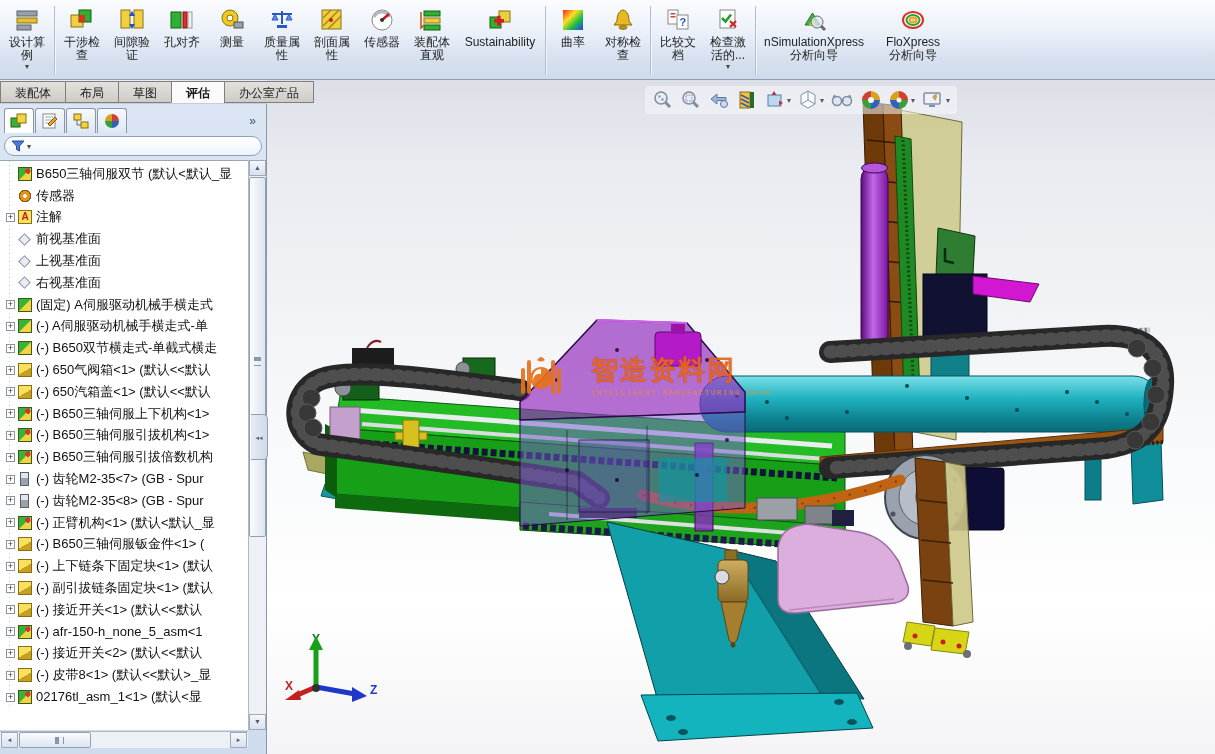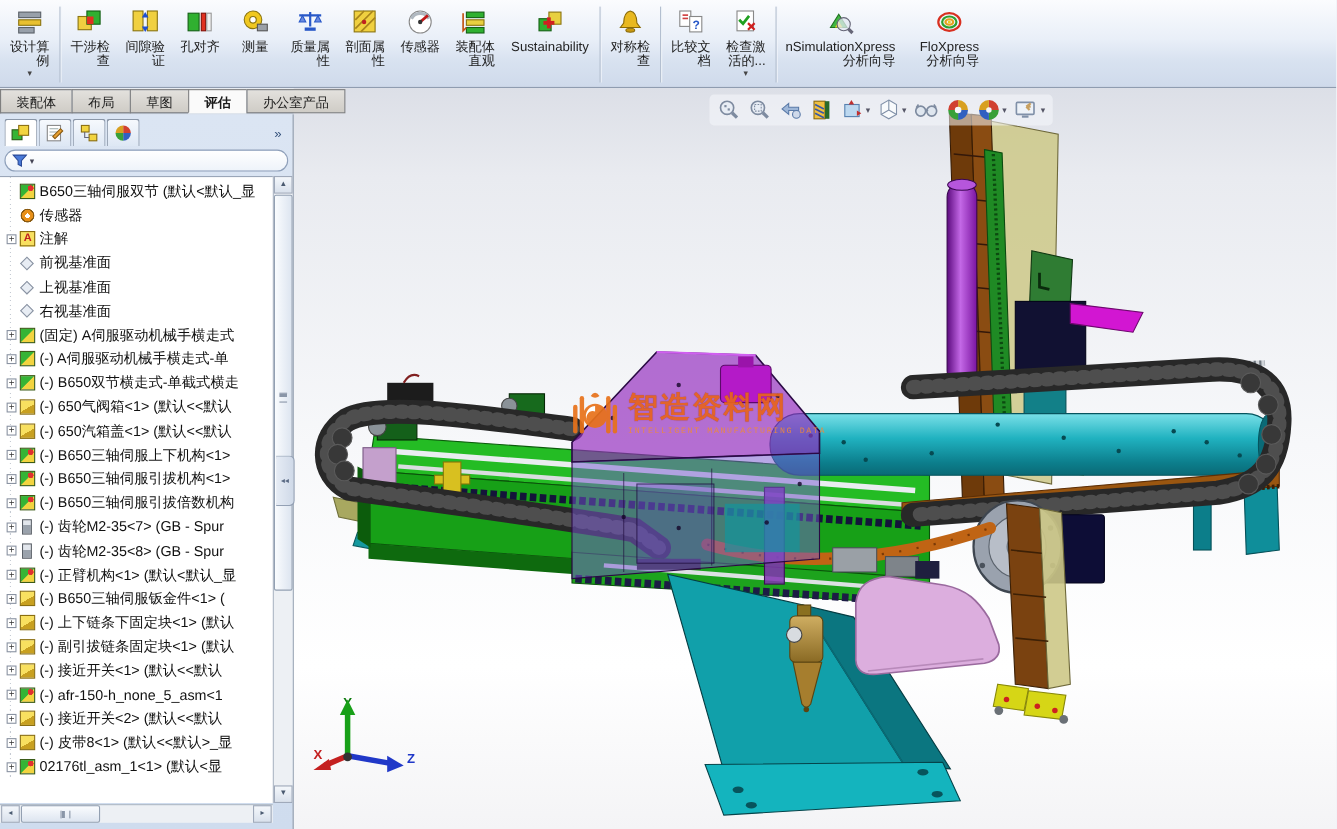--- a/index.html
+++ b/index.html
@@ -8,21 +8,21 @@
 
   
   .ribbon { position:absolute; left:0; top:0; width:1215px; height:80px;
     background:linear-gradient(180deg,#fbfcfe 0%,#e9eff8 45%,#d8e2f0 70%,#cfdaeb 100%);
     border-bottom:1px solid #8f9cb0; display:flex; align-items:stretch; padding:2px 2px 0 2px; }
   .rgroup { display:flex; align-items:stretch; }
   .rsep { width:1px; background:#b3bfd0; box-shadow:1px 0 0 #f2f6fb; margin:4px 2px; }
   .rbtn { display:flex; flex-direction:column; align-items:center; justify-content:flex-start;
     padding:3px 5px 1px 5px; min-width:50px; cursor:default; border:1px solid transparent; border-radius:3px; }
   .ric { width:28px; height:28px; flex:0 0 28px; }
-  .rlabel { font-size:12px; line-height:13px; color:#222; text-align:right; white-space:pre-line; margin-top:2px; }
+  .rlabel { font-size:12px; line-height:13px; color:#222; text-align:center; white-space:pre-line; margin-top:2px; }
   .rcaret { font-size:8px; color:#444; line-height:8px; margin-top:1px; }
   .rbtn.wide { min-width:86px; }
 
   
   .tabstrip { position:absolute; left:0; top:81px; height:23px; width:430px; display:flex; z-index:30; }
   .cmdtab { height:22px; padding:3px 14px 0 14px; font-size:12px; color:#1a1a1a;
     background:linear-gradient(180deg,#e3e1dd,#cfccc6); border:1px solid #7f7f7f; border-right:none; text-align:center; }
   .cmdtab:last-child { border-right:1px solid #7f7f7f; }
   .cmdtab.active { background:#fafafa; border-bottom:1px solid #fafafa; font-weight:bold; }
   .understrip { position:absolute; left:0; top:81px; width:267px; height:23px; background:linear-gradient(180deg,#cdd6e4,#c2cddd); z-index:1; }
@@ -88,21 +88,21 @@
 
   
   .viewport { position:absolute; left:267px; top:80px; width:948px; height:674px;
     background:linear-gradient(180deg,#dcdfe7 0%,#e9ebf0 12%,#f7f8fa 48%,#ffffff 78%,#f4f4f6 100%); overflow:hidden; }
   .model { position:absolute; left:0; top:0; }
   .hud { position:absolute; left:378px; top:6px; height:28px; display:flex; align-items:center; gap:4px;
     background:rgba(245,248,252,.55); border-radius:4px; padding:0 6px; z-index:10; }
   .hudbtn { display:flex; align-items:center; padding:1px; border-radius:3px; }
   .hudcaret { font-size:8px; color:#556; margin-left:1px; }
 
-  .watermark { position:absolute; left:248px; top:268px; display:flex; align-items:center; gap:4px; z-index:5; opacity:.92; }
+  .watermark { position:absolute; left:248px; top:268px; display:flex; align-items:center; gap:24px; z-index:5; opacity:.92; }
   .wm-title { font-size:27px; font-weight:bold; color:#e8641c; letter-spacing:2px;
     text-shadow:0 0 1px rgba(120,40,0,.6); font-family:"Liberation Sans",sans-serif; }
   .wm-sub { font-size:7.5px; color:#ec8a3c; letter-spacing:1.5px; margin-top:1px;font-family:Liberation Mono, monospace; }
 
   .triad { position:absolute; left:16px; top:552px; z-index:6; }
 </style>
 </head>
 <body>
 
 <div class="app">
@@ -200,20 +200,34 @@
             <rect x="4" y="11" width="11" height="11" fill="#30b030" stroke="#156015"></rect>
             <rect x="13" y="5" width="11" height="11" fill="#e8d040" stroke="#8a7410"></rect>
             <rect x="8" y="13" width="10" height="3.5" fill="#d02020"></rect>
             <rect x="11.2" y="9.8" width="3.5" height="10" fill="#d02020"></rect>
           </svg>
         <span class="rlabel">Sustainability</span>
       </div>
     </div>
     <div class="rsep"></div>
     <div class="rgroup">
+      <div class="rbtn">
+        <svg class="ric" viewBox="0 0 28 28">
+            <defs>
+              <linearGradient id="rb1" x1="0" y1="0" x2="1" y2="1">
+                <stop offset="0" stop-color="#ff2020"></stop>
+                <stop offset=".35" stop-color="#ffe020"></stop>
+                <stop offset=".65" stop-color="#20c040"></stop>
+                <stop offset="1" stop-color="#2040ff"></stop>
+              </linearGradient>
+            </defs>
+            <rect x="4" y="4" width="20" height="20" fill="url(#rb1)"></rect>
+          </svg>
+        <span class="rlabel">曲率</span>
+      </div>
       <div class="rbtn">
         <svg class="ric" viewBox="0 0 28 28">
             <path d="M14 4 c5 1 6 7 6 11 l3 4 h-18 l3 -4 c0 -4 1 -10 6 -11 z" fill="#e8b820" stroke="#8a6a08"></path>
             <ellipse cx="14" cy="21.5" rx="4" ry="1.8" fill="#c89810" stroke="#8a6a08"></ellipse>
           </svg>
         <span class="rlabel">对称检
 查</span>
       </div>
     </div>
     <div class="rsep"></div>

